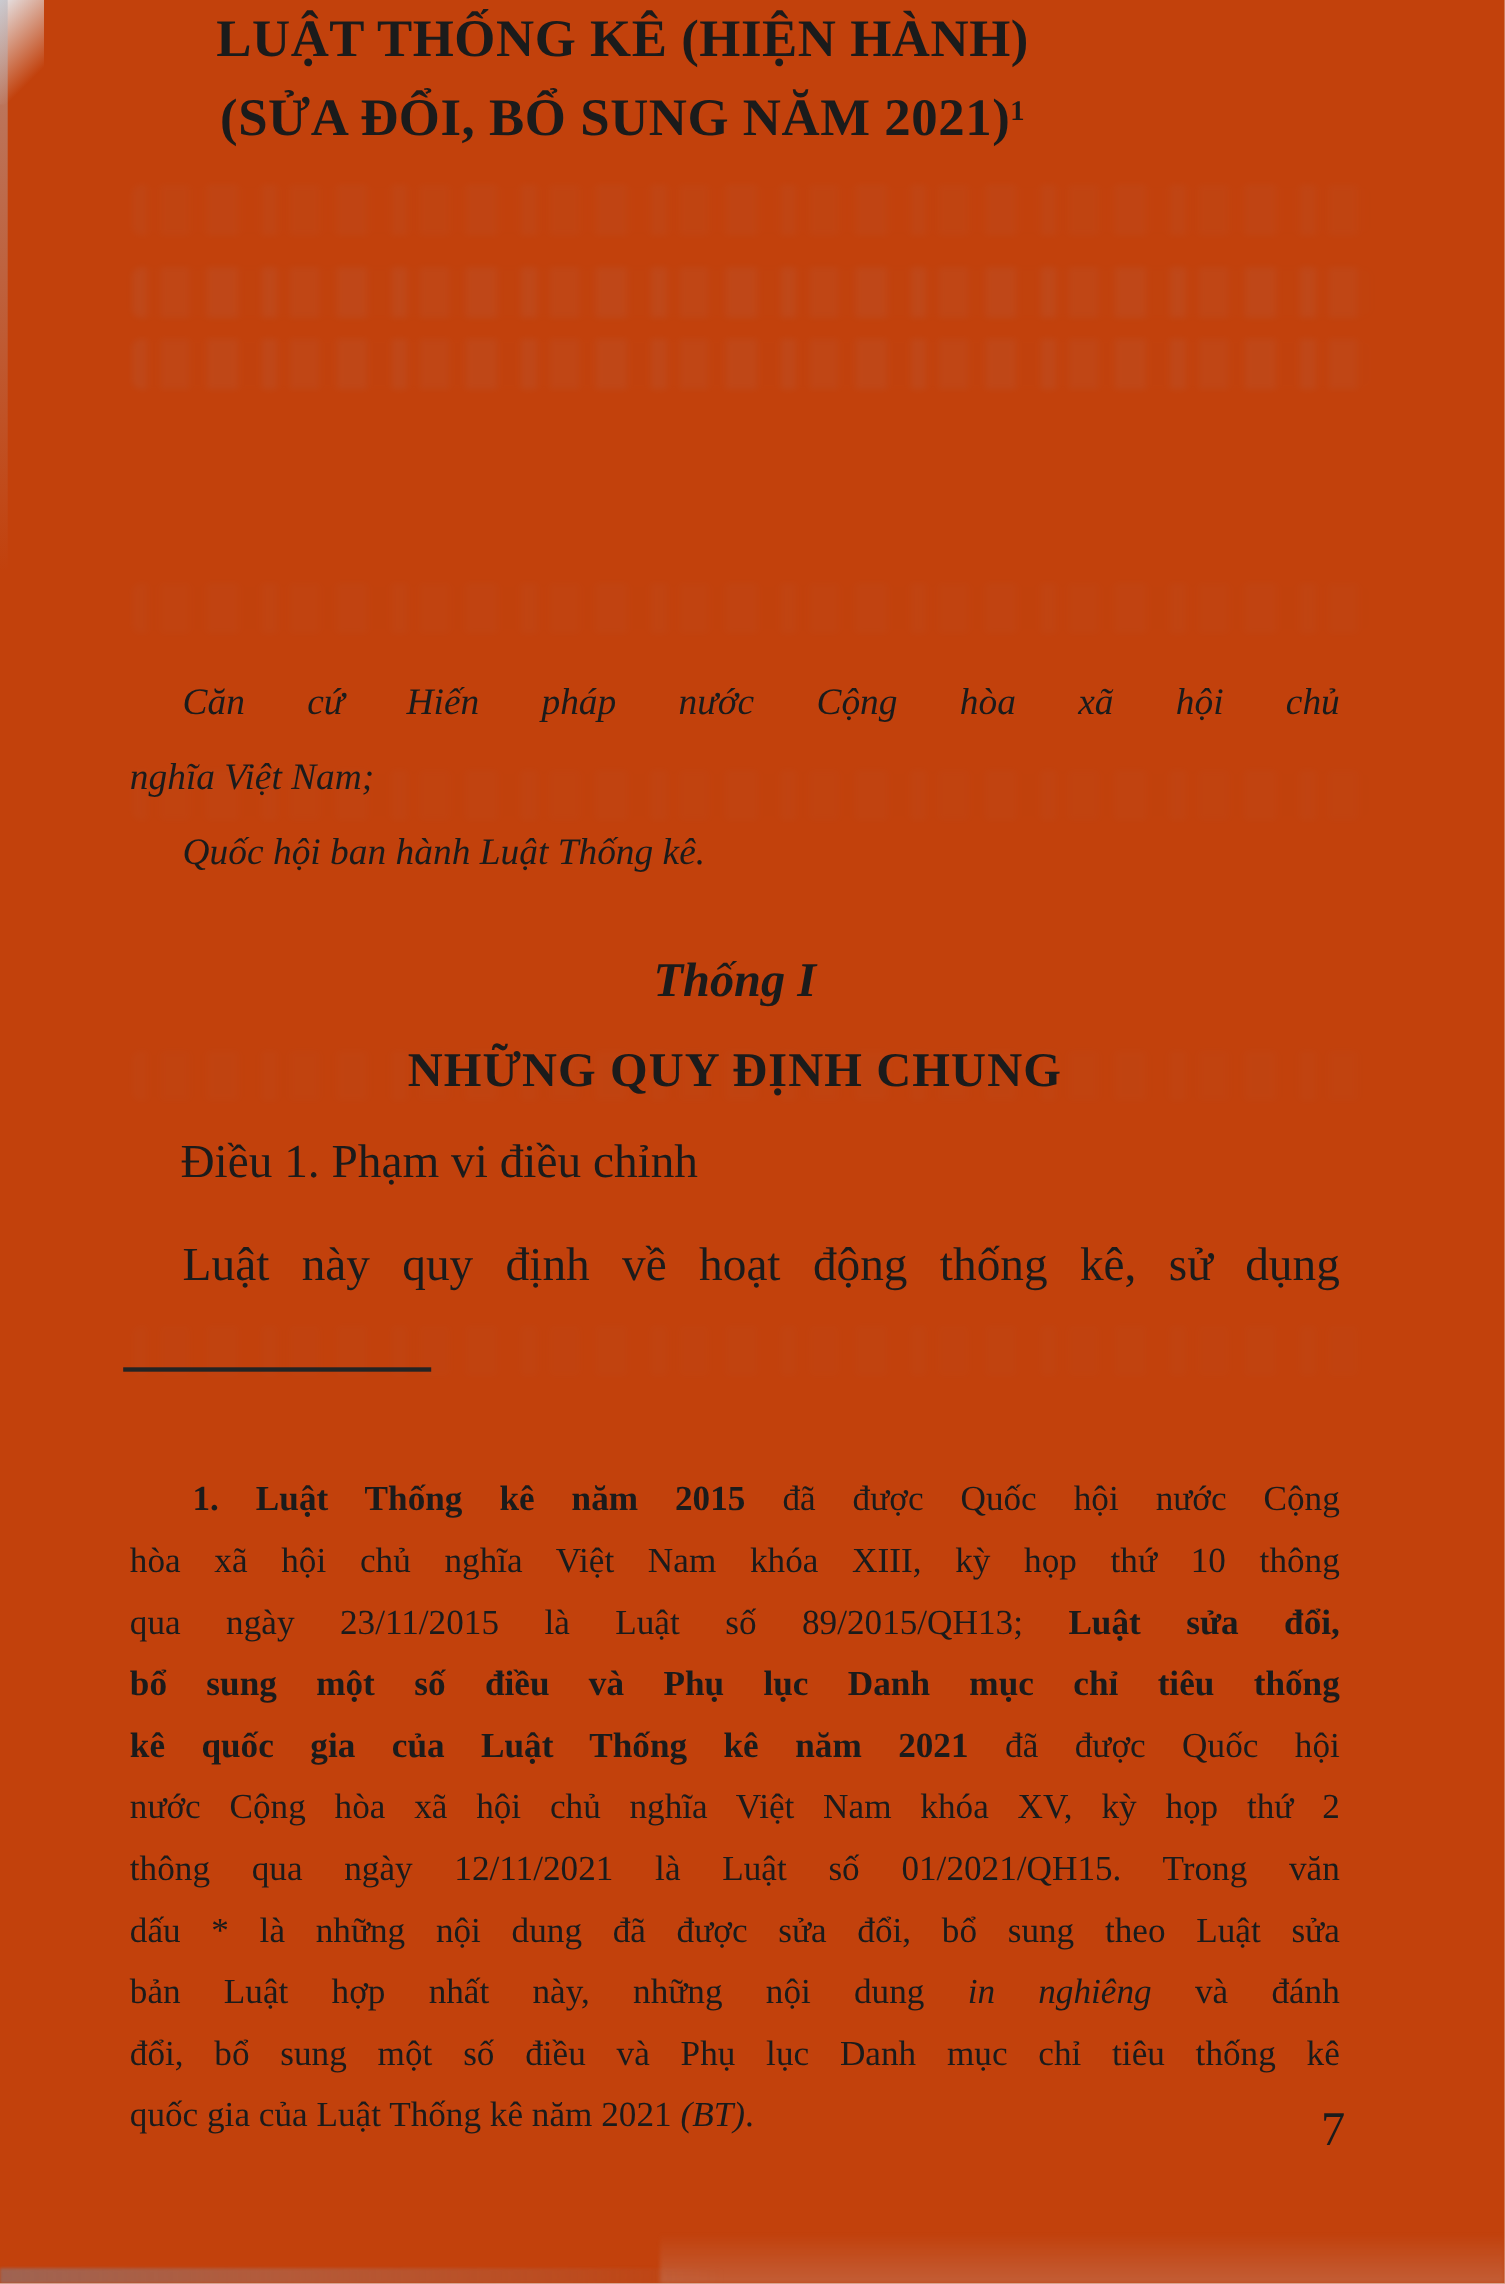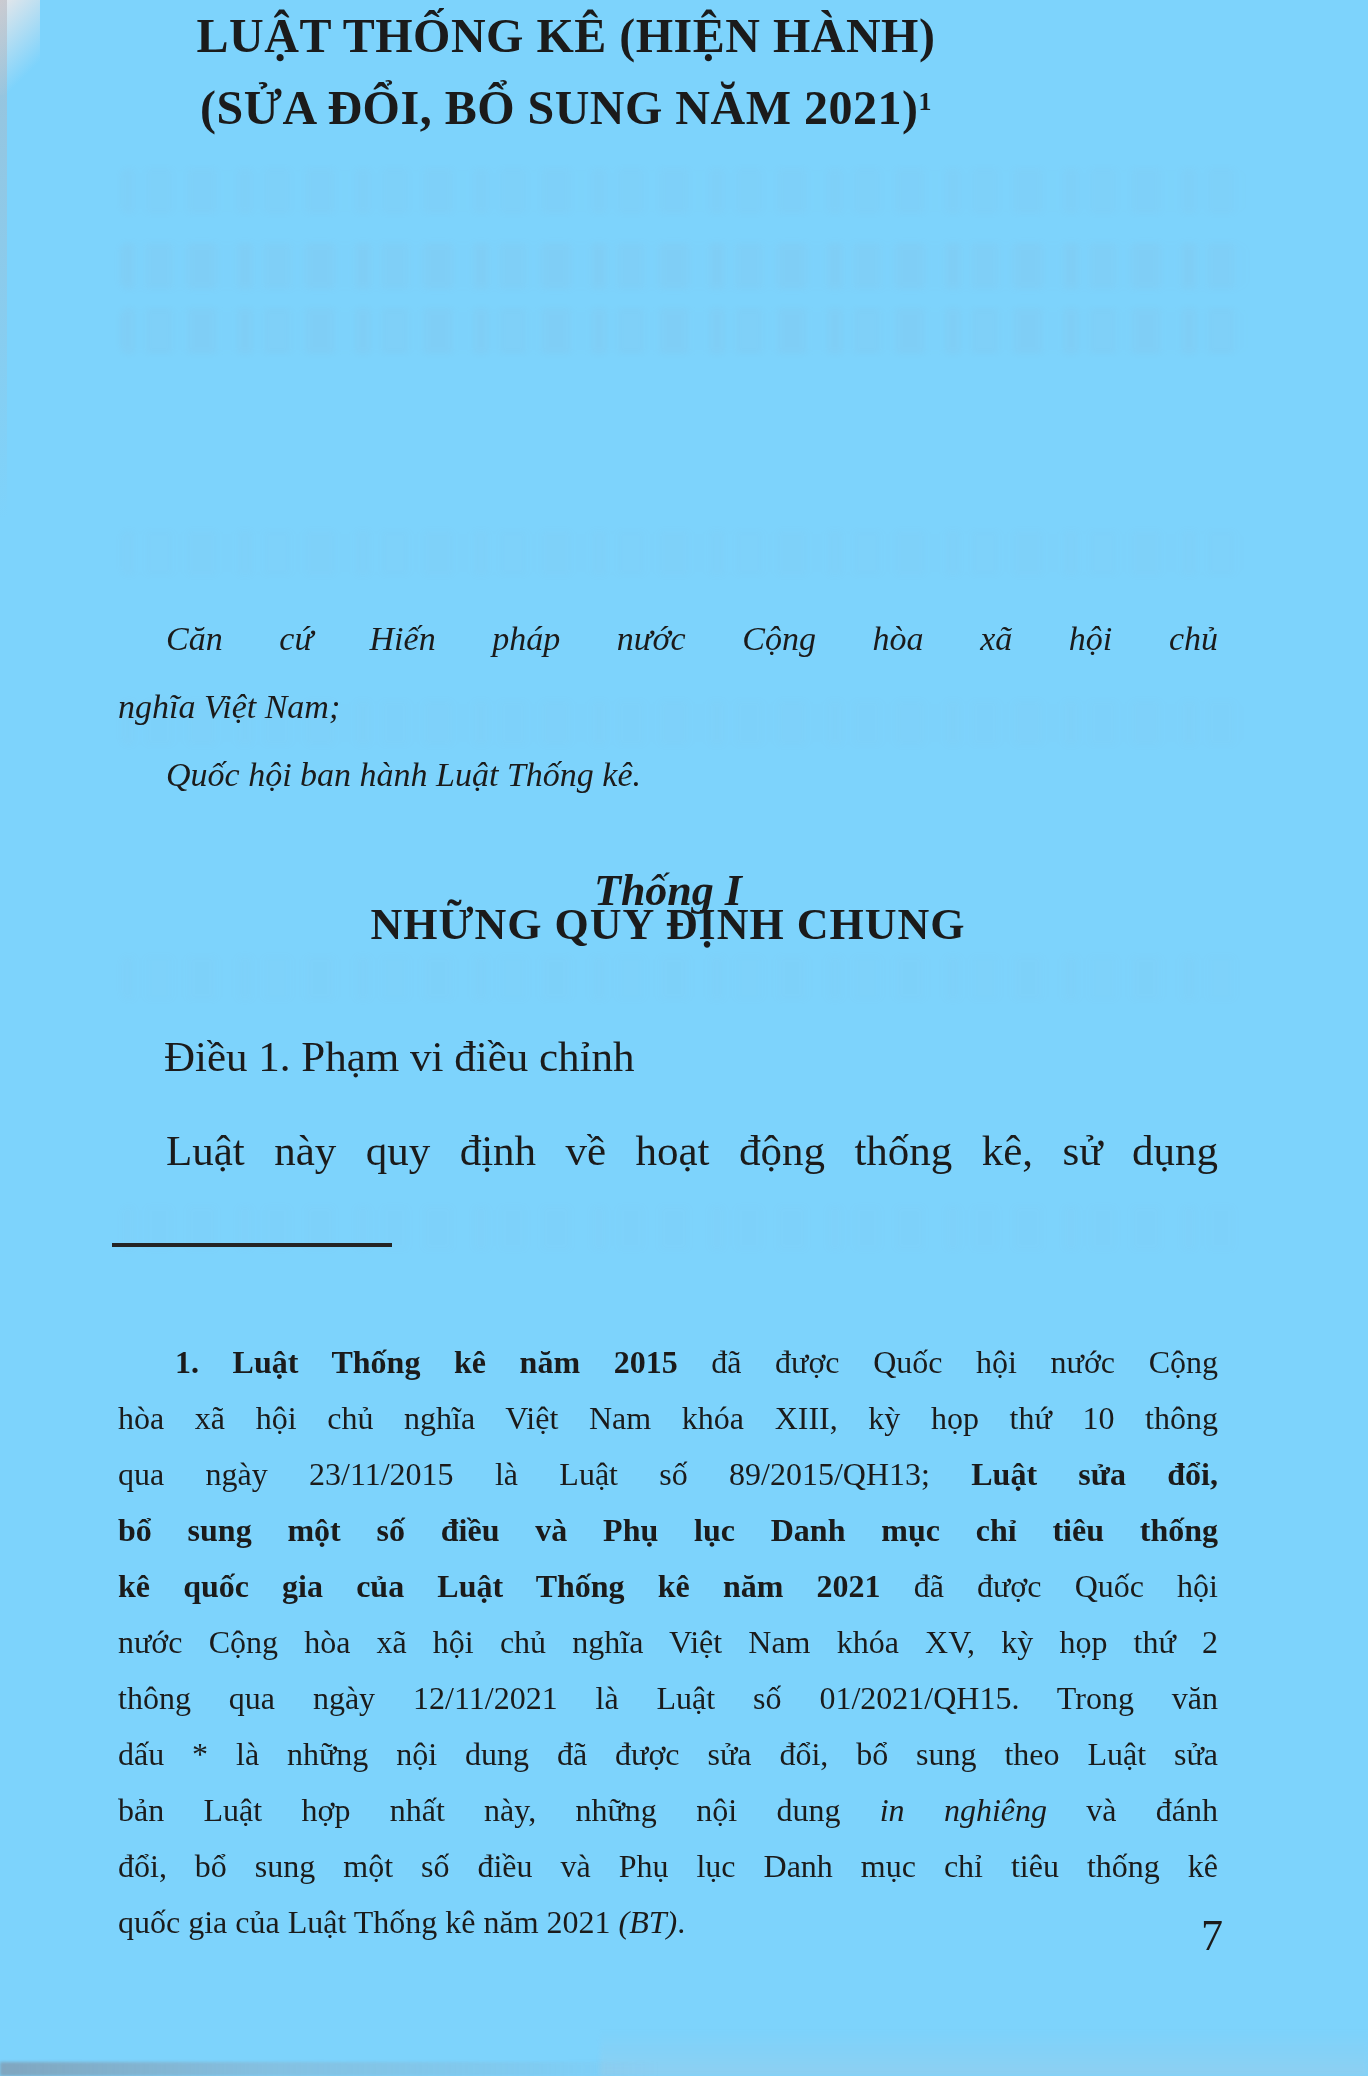--- a/index.html
+++ b/index.html
@@ -1,20 +1,20 @@
 <!DOCTYPE html>
 <html><head>
 <meta charset="utf-8">
 <style>
   html,body{margin:0;padding:0;background:#e9e9ea;}
   .page{
     position:relative;
     width:1368px;height:2076px;
     margin:0 auto;
-    background:#7dd3fc;
+    background:#c2410c;
     overflow:hidden;
     color:#1b1b1b;
     font-family:"Liberation Serif","DejaVu Serif",serif;
   }
   
   .ghost{
     position:absolute;left:120px;right:120px;
     height:46px;
     background:repeating-linear-gradient(90deg,
       rgba(158,152,176,0.16) 0 14px, rgba(158,152,176,0.02) 14px 26px,
@@ -67,21 +67,21 @@
   .ind{text-indent:48px;}
   .pre1{top:612px;}
   .pre2{top:680px;font-style:italic;}
   .pre3{top:748px;}
   .chapter-heading{
     top:866px;text-align:center;
     font-weight:bold;font-style:italic;
     font-size:44px;line-height:50px;
   }
   .chapter-title{
-    top:900px;text-align:center;
+    top:948px;text-align:center;
     font-weight:bold;
     font-size:44px;line-height:50px;
     letter-spacing:1px;
   }
   .article-heading{
     top:1032px;
     font-weight:normal;
     font-size:43px;line-height:50px;
     text-indent:46px;
   }

